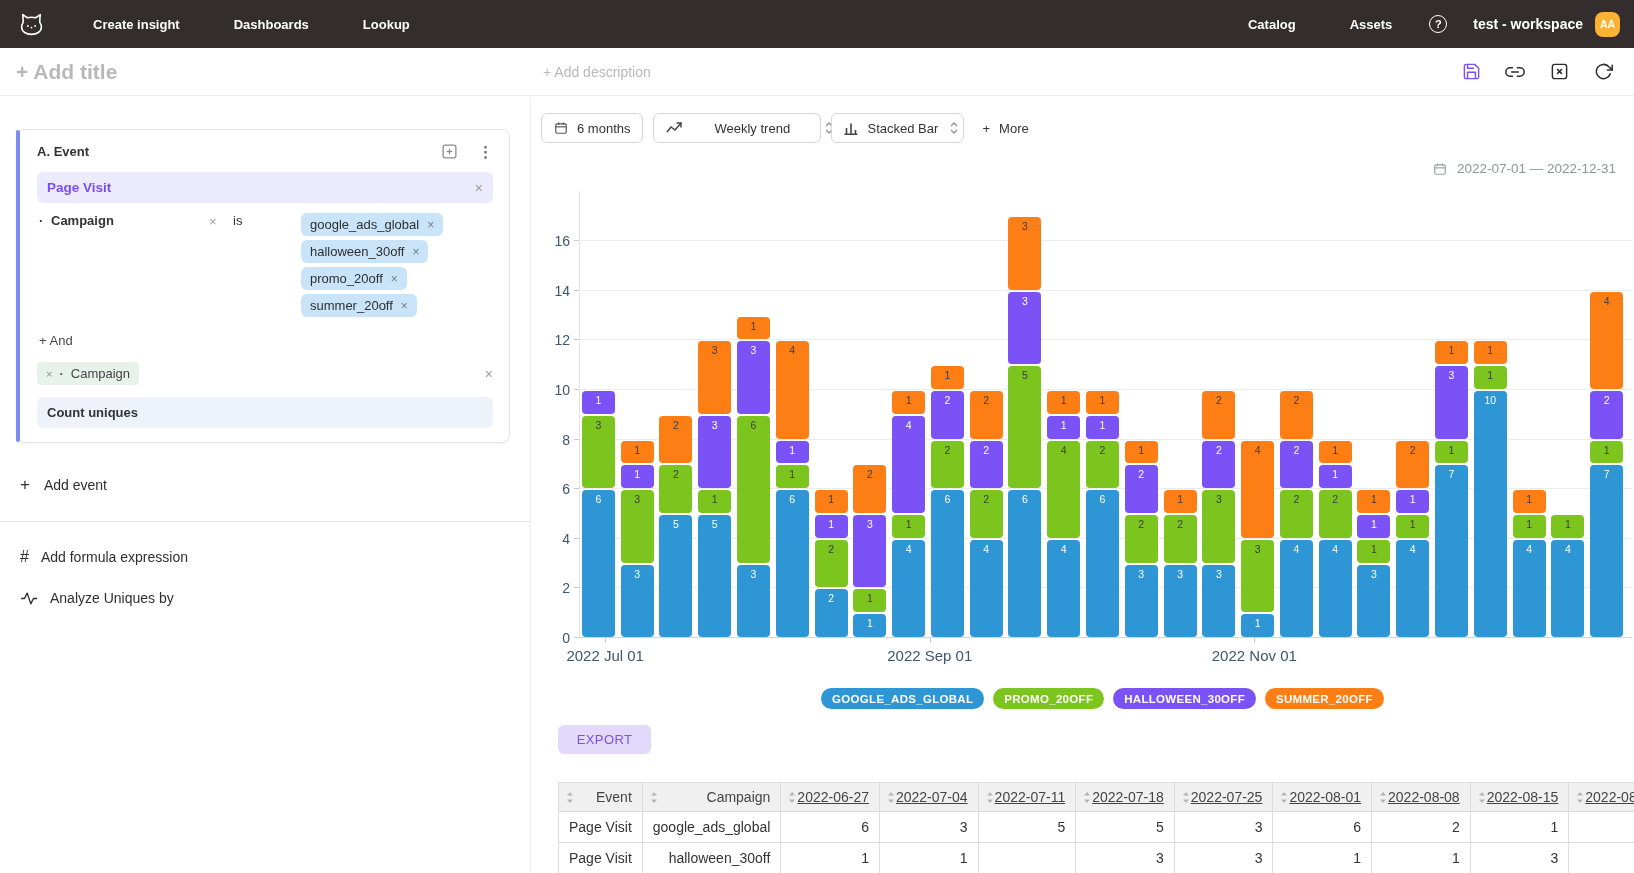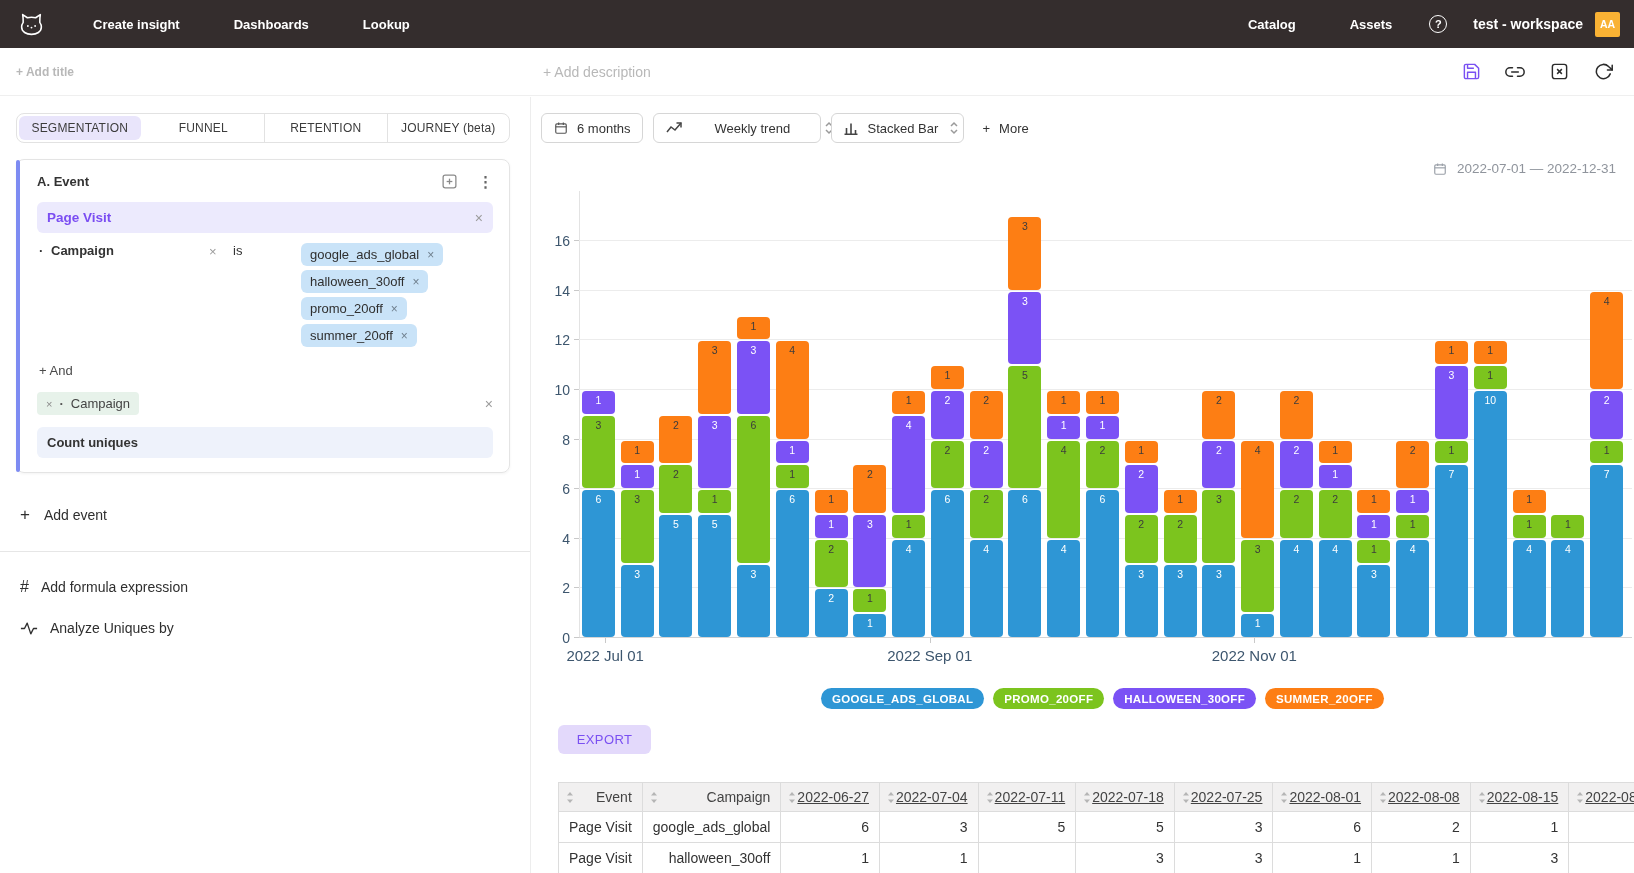--- a/index.html
+++ b/index.html
@@ -11,26 +11,26 @@
   .topbar .logo { width:34px; height:30px; display:flex; align-items:center; justify-content:center; margin-right:18px; cursor:pointer;}
   .navlink { color:#fff; font-size:13px; font-weight:700; margin:0 27px; cursor:pointer; white-space:nowrap;}
   .search-wrap { flex:0 0 auto; margin-left:212px; }
   .search-input { width:384px; height:34px; background:#1d1919; border:1px solid #3a3434; border-radius:8px;
      color:#cfcaca; font-size:13.5px; padding:0 14px; outline:none; font-family:"Liberation Sans",sans-serif;}
   .search-input::placeholder { color:#8a8585; }
   .topbar-right { margin-left:auto; display:flex; align-items:center; }
   .help-badge { width:18px; height:18px; border:1.7px solid #fff; border-radius:50%; color:#fff; font-size:11px;
      font-weight:700; display:flex; align-items:center; justify-content:center; margin:0 26px 0 10px; cursor:pointer;}
   .workspace { color:#fff; font-size:14px; font-weight:700; margin-right:12px; white-space:nowrap;}
-  .avatar { width:25px; height:25px; border-radius:2px; background:#f9b234; color:#fff; font-size:10.5px; font-weight:700;
+  .avatar { width:25px; height:25px; border-radius:8px; background:#f9b234; color:#fff; font-size:10.5px; font-weight:700;
      display:flex; align-items:center; justify-content:center; cursor:pointer;}
 
   
   .subheader { height:48px; background:#fff; border-bottom:1px solid #efefef; display:flex; align-items:center; position:relative;}
-  .add-title { color:#b8b8b8; font-size:12px; font-weight:700; margin-left:16px; cursor:text;}
+  .add-title { color:#b8b8b8; font-size:21px; font-weight:700; margin-left:16px; cursor:text;}
   .add-desc  { color:#b8b8b8; font-size:14px; position:absolute; left:543px; cursor:text;}
   .subheader-icons { margin-left:auto; display:flex; align-items:center; gap:22px; padding-right:20px;}
   .icon-btn { width:22px; height:22px; display:flex; align-items:center; justify-content:center; cursor:pointer; background:none; border:none;}
 
   
   .main { position:absolute; top:97px; left:0; right:0; bottom:0; display:flex; }
   .left-panel { width:530px; flex:0 0 530px; padding:16px 20px 0 16px; }
   .right-content { flex:1; border-left:1px solid #ededed; position:relative; }
 
   
@@ -179,26 +179,20 @@
         <polyline points="23 4 23 10 17 10"></polyline>
           <path d="M20.49 15a9 9 0 1 1-2.12-9.36L23 10"></path>
       </svg>
     </button>
   </div>
 </div>
 
 <div class="main">
 
   <div class="left-panel">
-    <div class="tabs">
-        <div class="tab active">SEGMENTATION</div>
-        <div class="tab">FUNNEL</div>
-        <div class="tab">RETENTION</div>
-        <div class="tab">JOURNEY (beta)</div>
-      </div>
 
     <div class="event-card">
       <div class="card-head">
         <span class="card-title">
           <span>A.</span>&nbsp;<span>Event</span>
         </span>
         <div class="card-head-icons">
           <span class="icon-btn" style="width:17px;height:17px;">
             <svg width="17" height="17" viewBox="0 0 24 24" fill="none" stroke="#8a8a8a" stroke-width="1.8">
               <rect x="3" y="3" width="18" height="18" rx="3"></rect>

